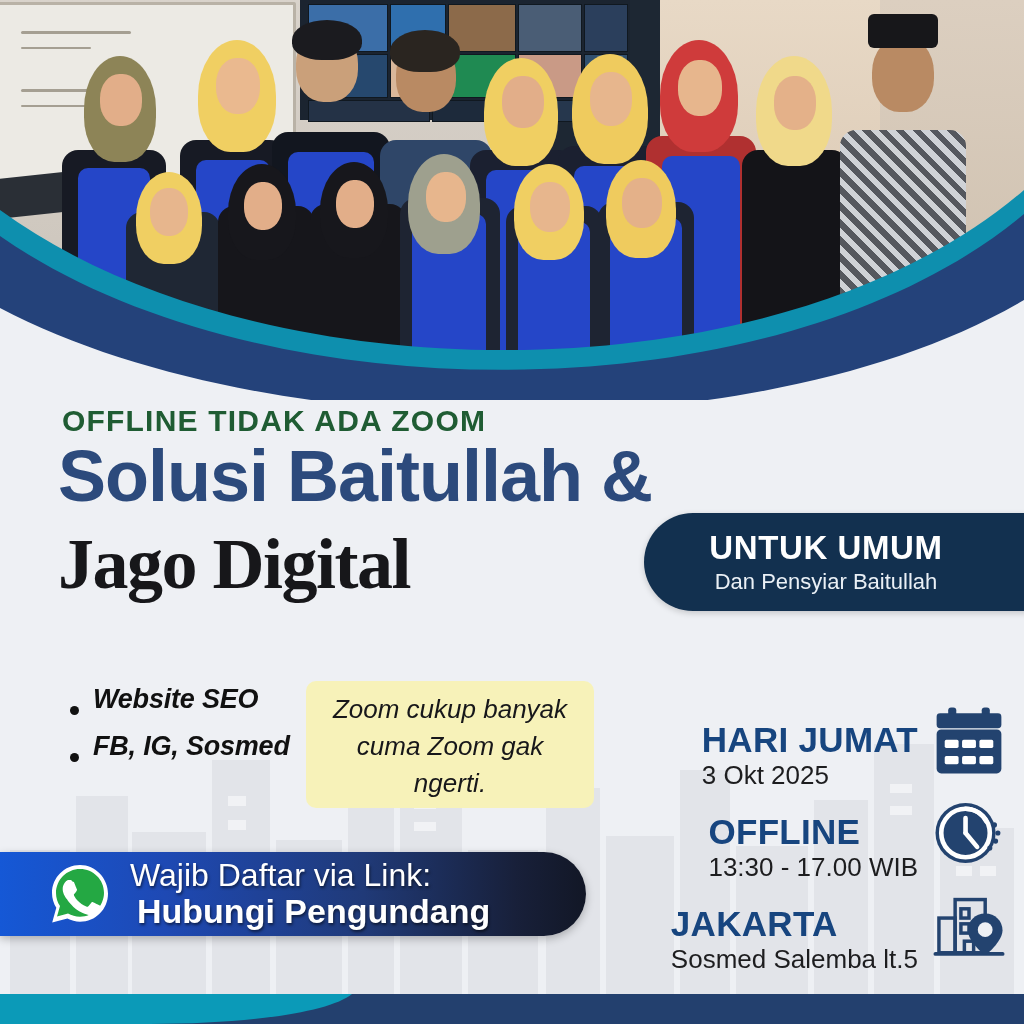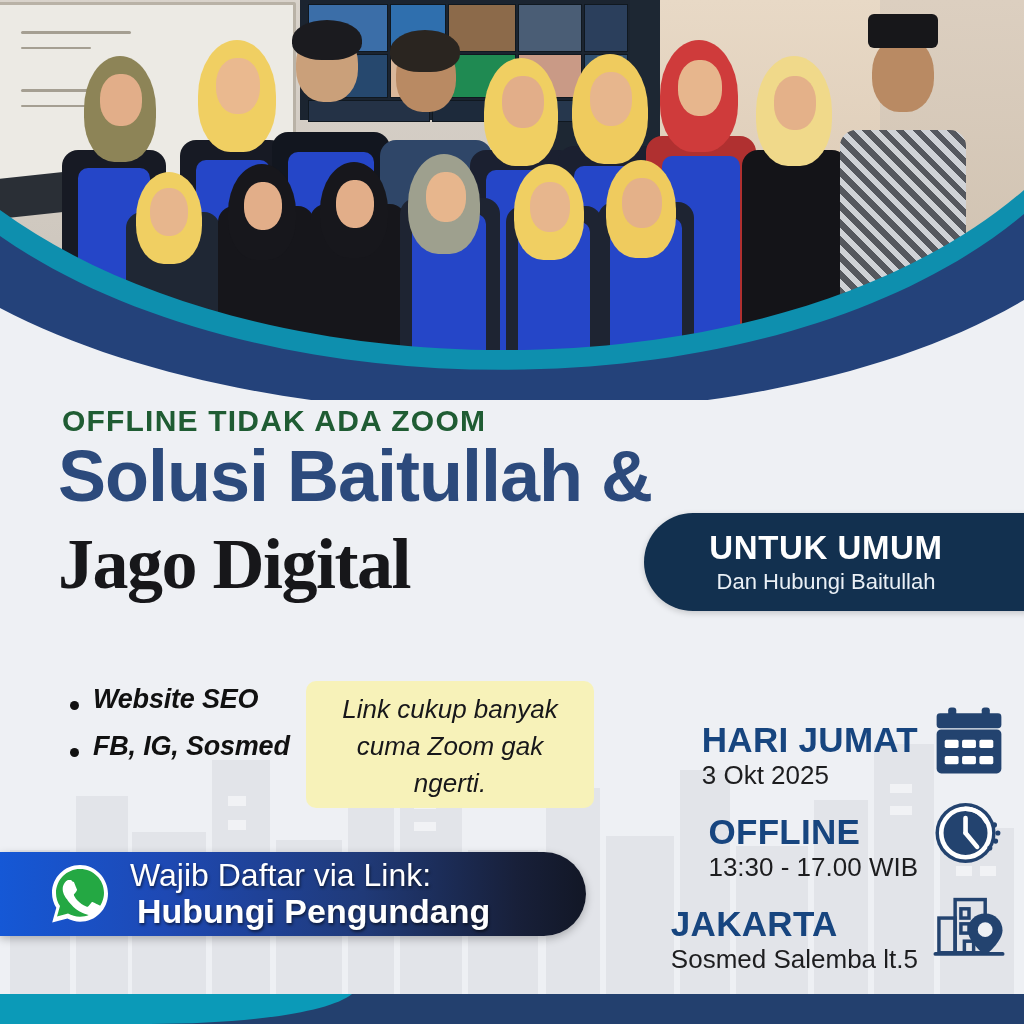--- a/index.html
+++ b/index.html
@@ -55,21 +55,21 @@
   .badge{position:absolute;left:644px;top:513px;width:420px;height:98px;
         background:#12304f;border-radius:49px 0 0 49px;
         box-shadow:0 2px 6px rgba(0,0,0,.18);}
   .badge-t1{position:absolute;left:0;right:56px;top:16px;text-align:center;
         color:#ffffff;font-size:33px;font-weight:700;letter-spacing:.6px;}
   .badge-t2{position:absolute;left:0;right:56px;top:56px;text-align:center;
         color:#eaf0f6;font-size:22px;font-weight:400;}
 
   
   .bullets{position:absolute;left:62px;top:684px;width:270px;}
-  .bullet{display:flex;align-items:center;margin-bottom:16px;}
+  .bullet{display:flex;align-items:flex-end;margin-bottom:16px;}
   .bdot{width:9px;height:9px;border-radius:50%;background:#111;margin:12px 14px 0 8px;flex:0 0 auto;}
   .btxt{font-size:27px;font-weight:700;font-style:italic;color:#111;letter-spacing:-.2px;}
 
   
   .note{position:absolute;left:306px;top:681px;width:288px;height:127px;
         background:#f7f2b9;border-radius:10px;}
   .note-in{position:absolute;inset:0;padding:10px 12px 0 12px;text-align:center;
         font-size:26px;line-height:37px;font-style:italic;color:#17171a;}
 
   
@@ -260,37 +260,37 @@
     <div class="bwin" style="left:956px;top:166px;width:16px;height:10px;"></div>
     <div class="bwin" style="left:980px;top:166px;width:16px;height:10px;"></div>
   </div>
 
   <div class="kicker">OFFLINE TIDAK ADA ZOOM</div>
   <div class="h1">Solusi Baitullah &amp;</div>
   <div class="h2">Jago Digital</div>
 
   <div class="badge">
     <div class="badge-t1">UNTUK UMUM</div>
-    <div class="badge-t2">Dan Hubungi Baitullah</div>
+    <div class="badge-t2">Dan Pensyiar Baitullah</div>
   </div>
 
   <div class="bullets">
     <div class="bullet">
       <span class="bdot"></span>
       <span class="btxt">Website SEO</span>
     </div>
     <div class="bullet">
       <span class="bdot"></span>
       <span class="btxt">FB, IG, Sosmed</span>
     </div>
   </div>
 
   <div class="note">
     <div class="note-in">
-      <div>Link cukup banyak</div>
+      <div>Zoom cukup banyak</div>
       <div>cuma Zoom gak ngerti.</div>
     </div>
   </div>
 
   <div class="info">
 
     <div class="irow">
       <div class="itxt">
         <div class="ititle">HARI JUMAT</div>
         <div class="isub">3 Okt 2025</div>

